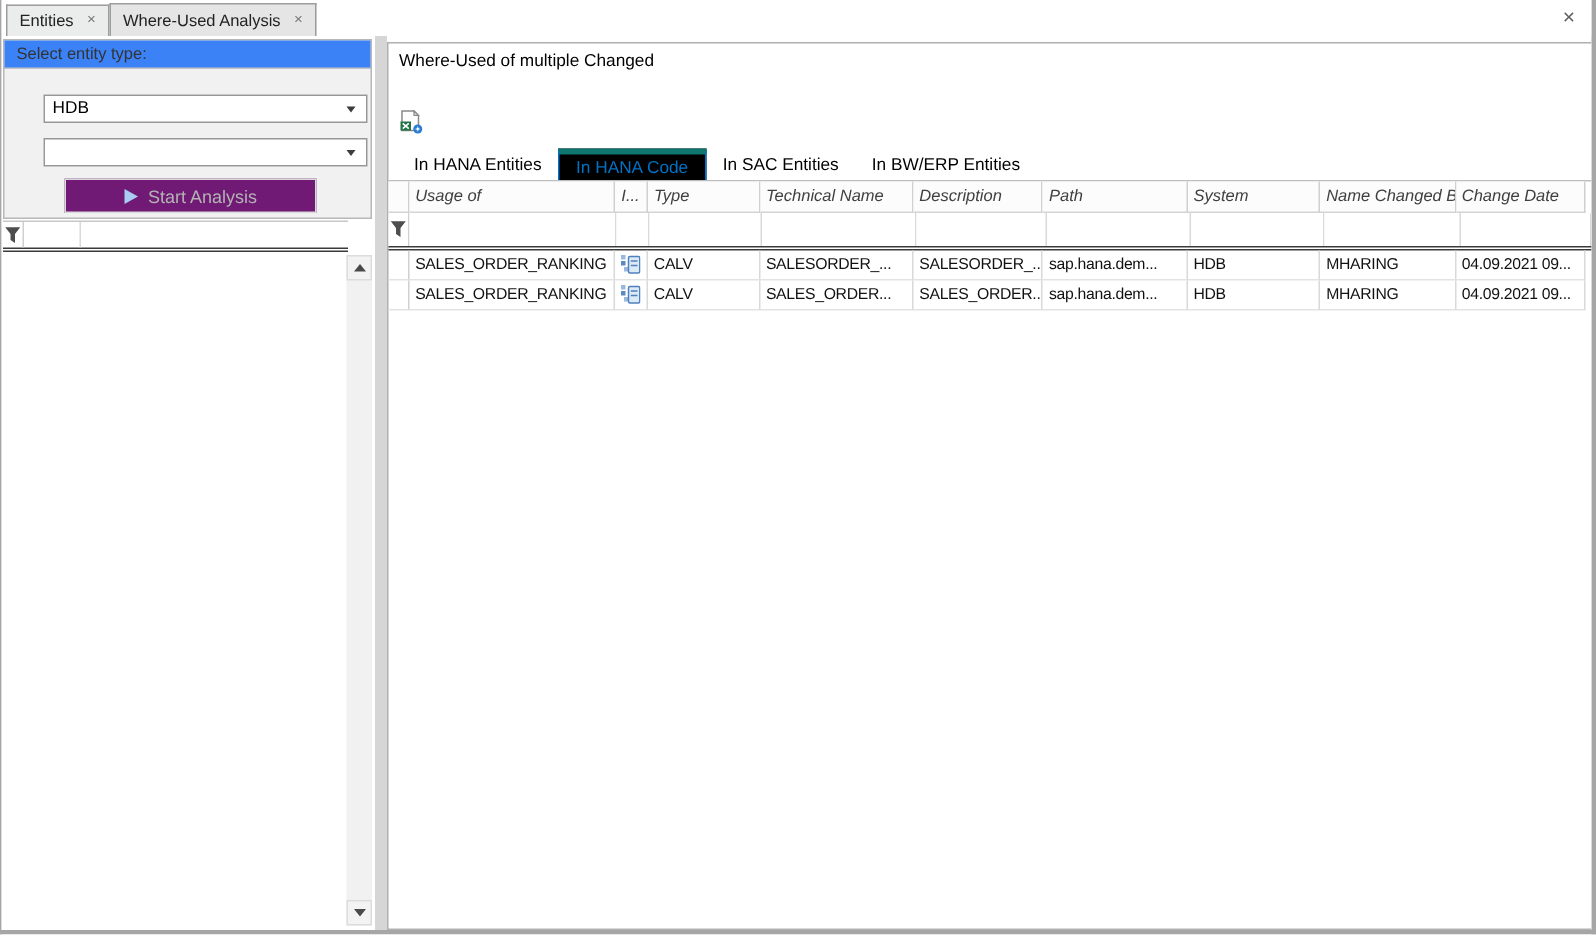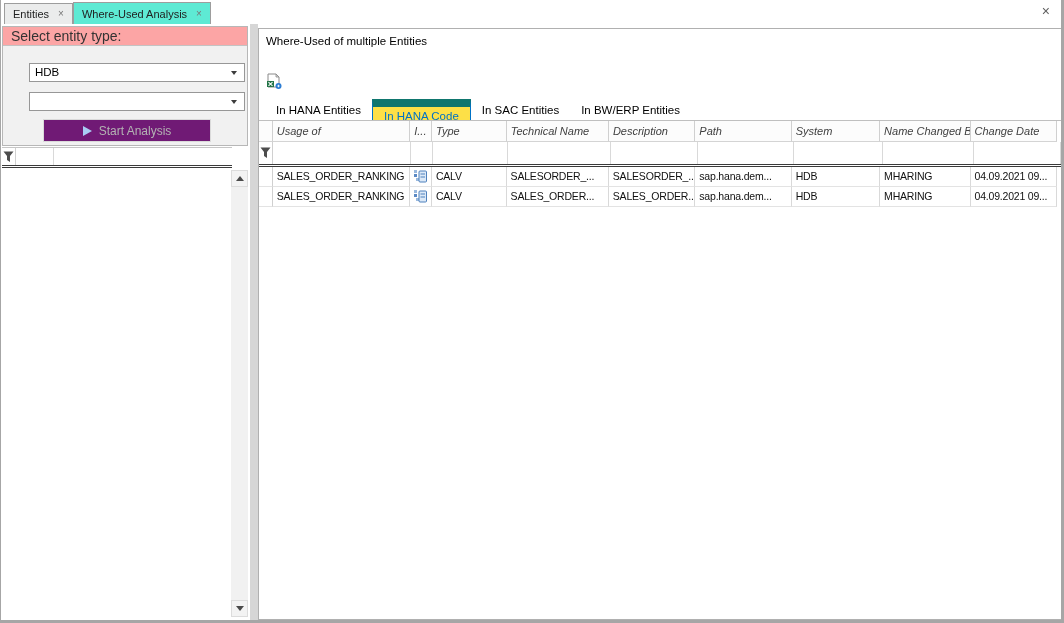--- a/index.html
+++ b/index.html
@@ -7,29 +7,29 @@
   .app{
     position:relative;width:1064px;height:623px;
     font-family:"Liberation Sans", sans-serif;
     background:#fff;color:#1a1a1a;overflow:hidden;
     border-left:1px solid #a6a6a6;border-right:3px solid #a6a6a6;border-bottom:3px solid #a6a6a6;
   }
   
   .tabbar{position:absolute;left:0;top:0;width:100%;height:24px;background:#fff;display:flex;align-items:flex-end;}
   .doctab{display:flex;align-items:center;height:21px;padding:0 8px;border:1px solid #9d9d9d;border-bottom:none;
           background:#ebecec;font-size:11px;color:#222;cursor:default;}
-  .doctab.active{height:22px;background:#5eead4;}
+  .doctab.active{height:22px;background:#e5e5e5;}
   .doctab:first-child{margin-left:3px;}
   .doctab-close{margin-left:9px;font-size:10px;color:#777;line-height:10px;}
   .window-close{position:absolute;right:11px;top:4px;font-size:14px;color:#5f5f5f;line-height:14px;cursor:default;}
   
   .left-panel{position:absolute;left:0;top:24px;width:249px;height:596px;background:#fff;}
   .lp-section{position:absolute;left:1px;top:2px;width:246px;height:120px;background:#f1f1f1;border:1px solid #b7b7b7;}
-  .lp-header{height:19px;line-height:18px;background:#fca5a5;border-bottom:1px solid #c3c3c3;padding-left:8px;
-             font-size:14px;color:#333;}
+  .lp-header{height:19px;line-height:18px;background:#3b82f6;border-bottom:1px solid #c3c3c3;padding-left:8px;
+             font-size:11px;color:#333;}
   .dropdown{position:absolute;left:26px;width:216px;height:19px;background:#fff;border:1px solid #979797;
             font-size:11.5px;line-height:17px;padding:0 18px 0 5px;color:#000;white-space:nowrap;overflow:hidden;}
   .dd1{top:36px;} .dd2{top:65px;}
   .dd-arrow{position:absolute;right:7px;top:7px;width:0;height:0;
             border-left:3.5px solid transparent;border-right:3.5px solid transparent;border-top:4px solid #3c3c3c;}
   .start-btn{position:absolute;left:40px;top:92px;width:168px;height:23px;background:#701a75;border:1px solid #dadada;
              display:flex;align-items:center;justify-content:center;font-size:12px;color:#b3b3b3;font-family:inherit;}
   .play-tri{width:0;height:0;border-top:5px solid transparent;border-bottom:5px solid transparent;
             border-left:9px solid #a9cdf3;margin-right:7px;}
   
@@ -45,21 +45,21 @@
   .tri-up{width:0;height:0;border-left:4px solid transparent;border-right:4px solid transparent;border-bottom:5px solid #4a4a4a;}
   .tri-down{width:0;height:0;border-left:4px solid transparent;border-right:4px solid transparent;border-top:5px solid #4a4a4a;}
   
   .splitter{position:absolute;left:249px;top:24px;width:8px;height:596px;background:#d6d6d6;}
   
   .right-panel{position:absolute;left:257px;top:28px;width:804px;height:592px;background:#fff;border:1px solid #b0b0b0;}
   .rp-title{position:absolute;left:7px;top:6px;font-size:11.5px;color:#000;}
   .export-btn{position:absolute;left:5px;top:42px;width:20px;height:20px;display:flex;align-items:center;justify-content:center;cursor:default;}
   .result-tabs{position:absolute;left:6px;top:70px;height:21px;display:flex;align-items:center;font-size:11.5px;}
   .rtab{height:20px;line-height:20px;padding:0 11px;color:#000;cursor:default;}
-  .rtab.active{height:21px;line-height:18px;color:#0072c6;border:1px solid #0072c6;border-top:8px solid #0f766e;border-bottom:none;background:#fde047;}
+  .rtab.active{height:21px;line-height:18px;color:#0072c6;border:1px solid #0072c6;border-top:4px solid #0f766e;border-bottom:none;background:#000000;}
   
   .grid{position:absolute;left:0;top:91px;width:802px;border-top:1px solid #bfbfbf;}
   .grow{display:flex;width:798px;}
   .gcell{border-right:1px solid #d9d9d9;padding:0 4px;white-space:nowrap;overflow:hidden;}
   .cind{width:14px;padding:0;border-right:1px solid #d0d0d0;display:flex;align-items:center;justify-content:center;}
   .w0{width:140px;} .w1{width:22px;} .w2{width:76px;} .w3{width:104px;} .w4{width:88px;}
   .w5{width:98px;} .w6{width:90px;} .w7{width:92px;} .w8{width:88px;}
   .hrow{height:21px;}
   .hrow .gcell{font-size:11px;color:#404040;line-height:20px;background:#fcfcfc;border-bottom:1px solid #d4d4d4;border-right:1px solid #d0d0d0;font-style:italic;}
   .frow{height:25px;border-bottom:3px double #3a3a3a;width:802px;}
@@ -119,21 +119,21 @@
       </div>
       <div class="sb-btn down">
         <span class="tri-down"></span>
       </div>
     </div>
   </div>
 
   <div class="splitter"></div>
 
   <div class="right-panel">
-    <div class="rp-title">Where-Used of multiple Entities</div>
+    <div class="rp-title">Where-Used of multiple Changed</div>
 
     <div class="export-btn">
       <svg width="17" height="17" viewBox="0 0 17 17">
         <path d="M2 1 H10 L13 4 V14 H2 Z" fill="#ffffff" stroke="#8a8a8a" stroke-width="1"></path>
         <path d="M10 1 L13 4 H10 Z" fill="#d9d9d9" stroke="#8a8a8a" stroke-width="0.8"></path>
         <rect x="1" y="8" width="7" height="6" fill="#217346"></rect>
         <path d="M2.5 9.2 L6.5 12.8 M6.5 9.2 L2.5 12.8" stroke="#ffffff" stroke-width="1.1"></path>
         <circle cx="12.5" cy="13" r="3" fill="#2b7cd3"></circle>
         <path d="M12.5 11.2 L13 12.5 L14.3 13 L13 13.5 L12.5 14.8 L12 13.5 L10.7 13 L12 12.5 Z" fill="#ffffff"></path>
       </svg>

